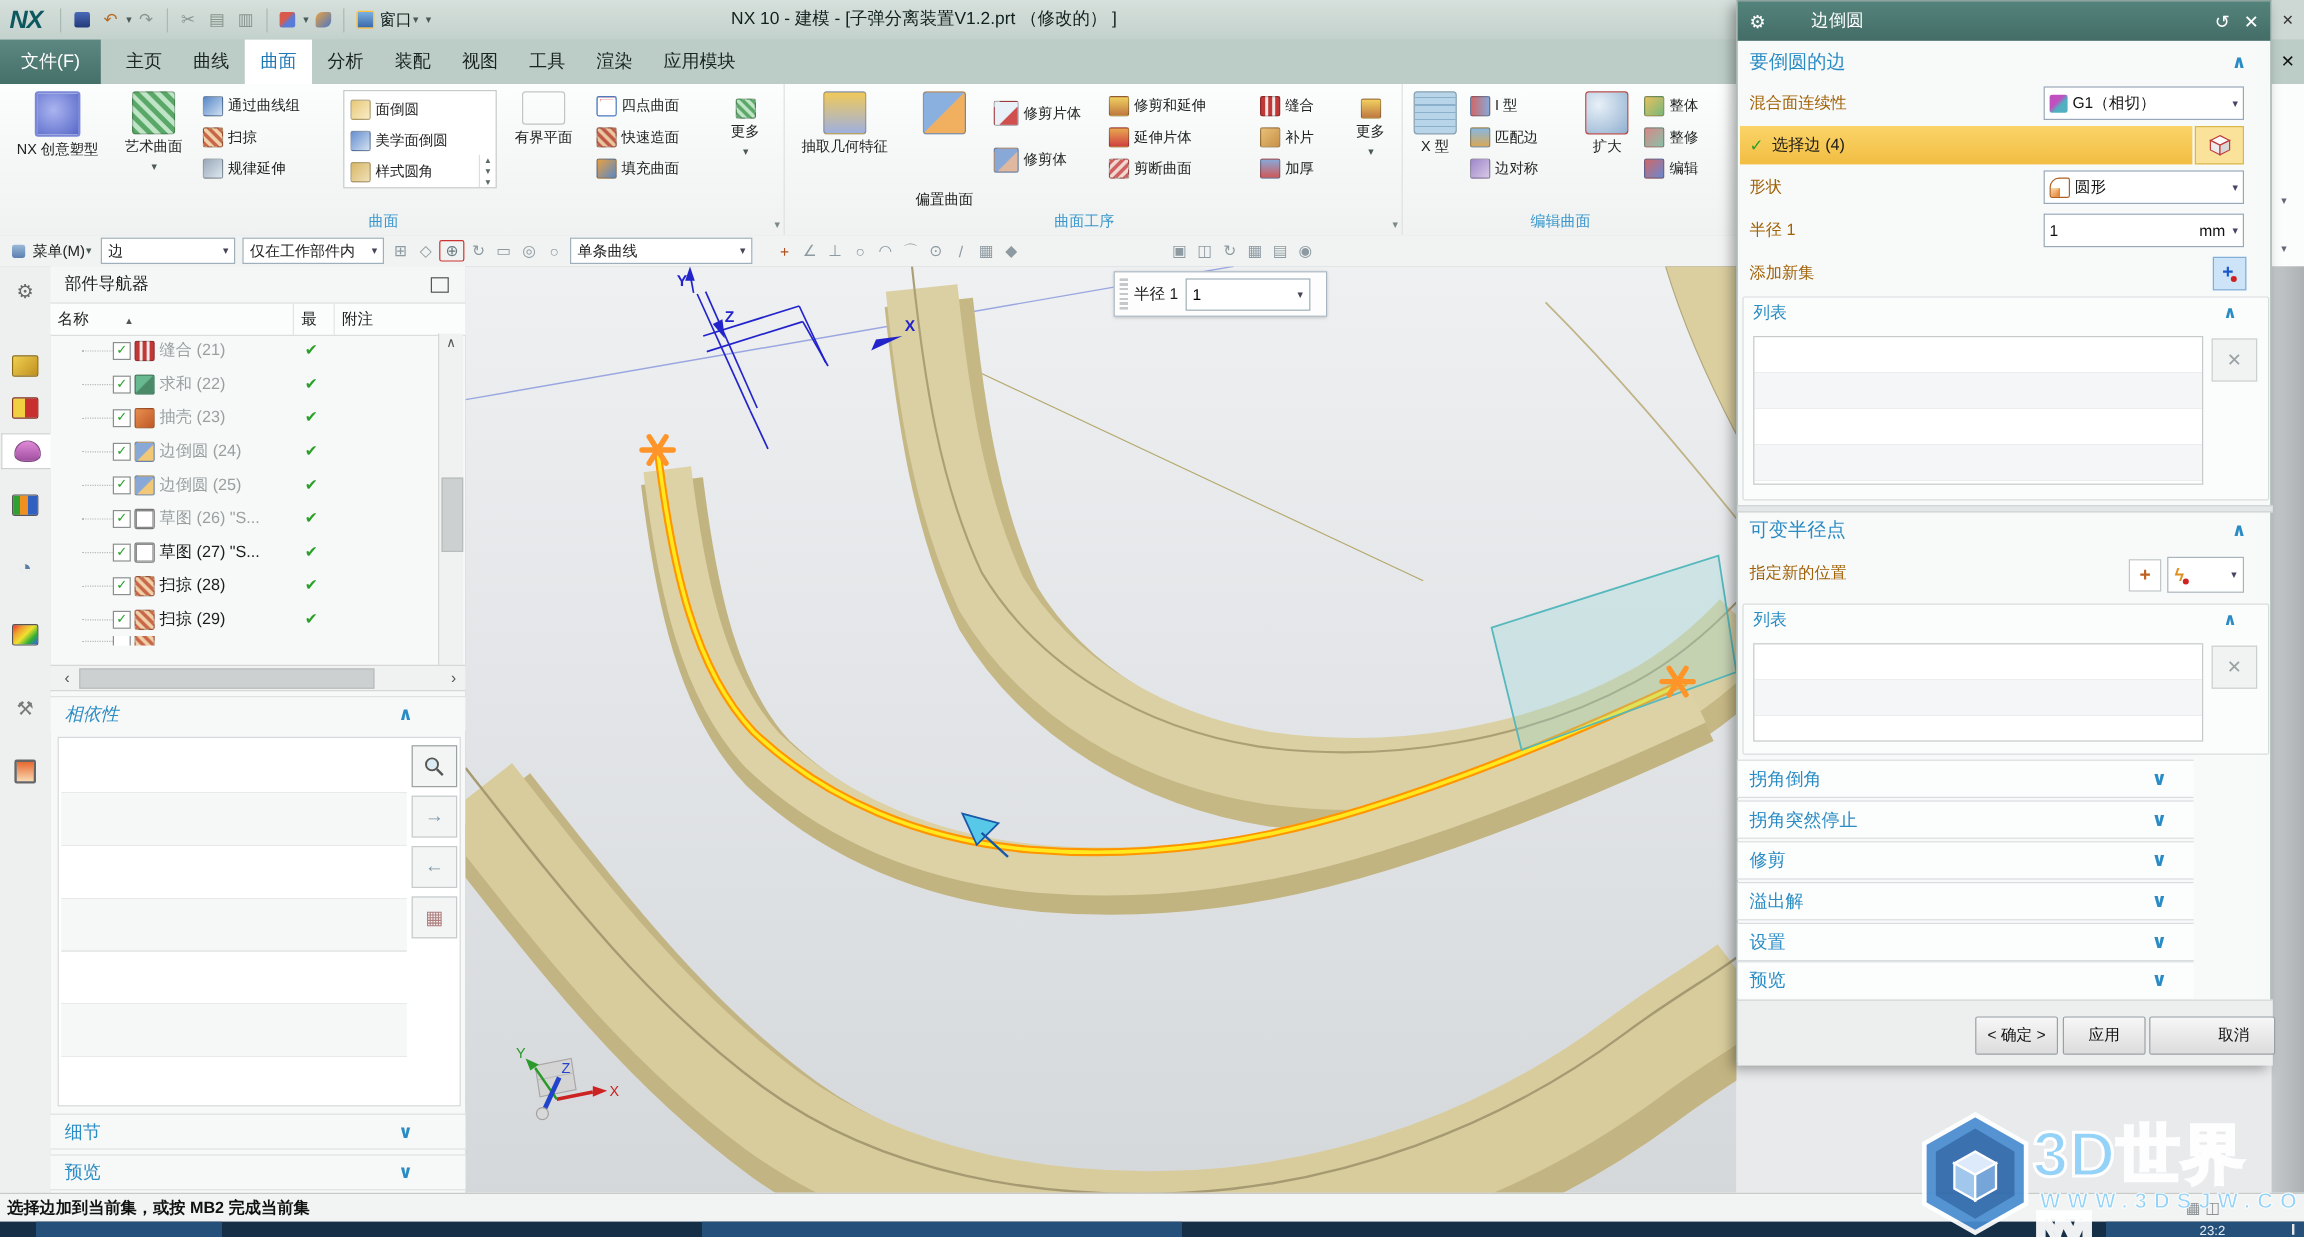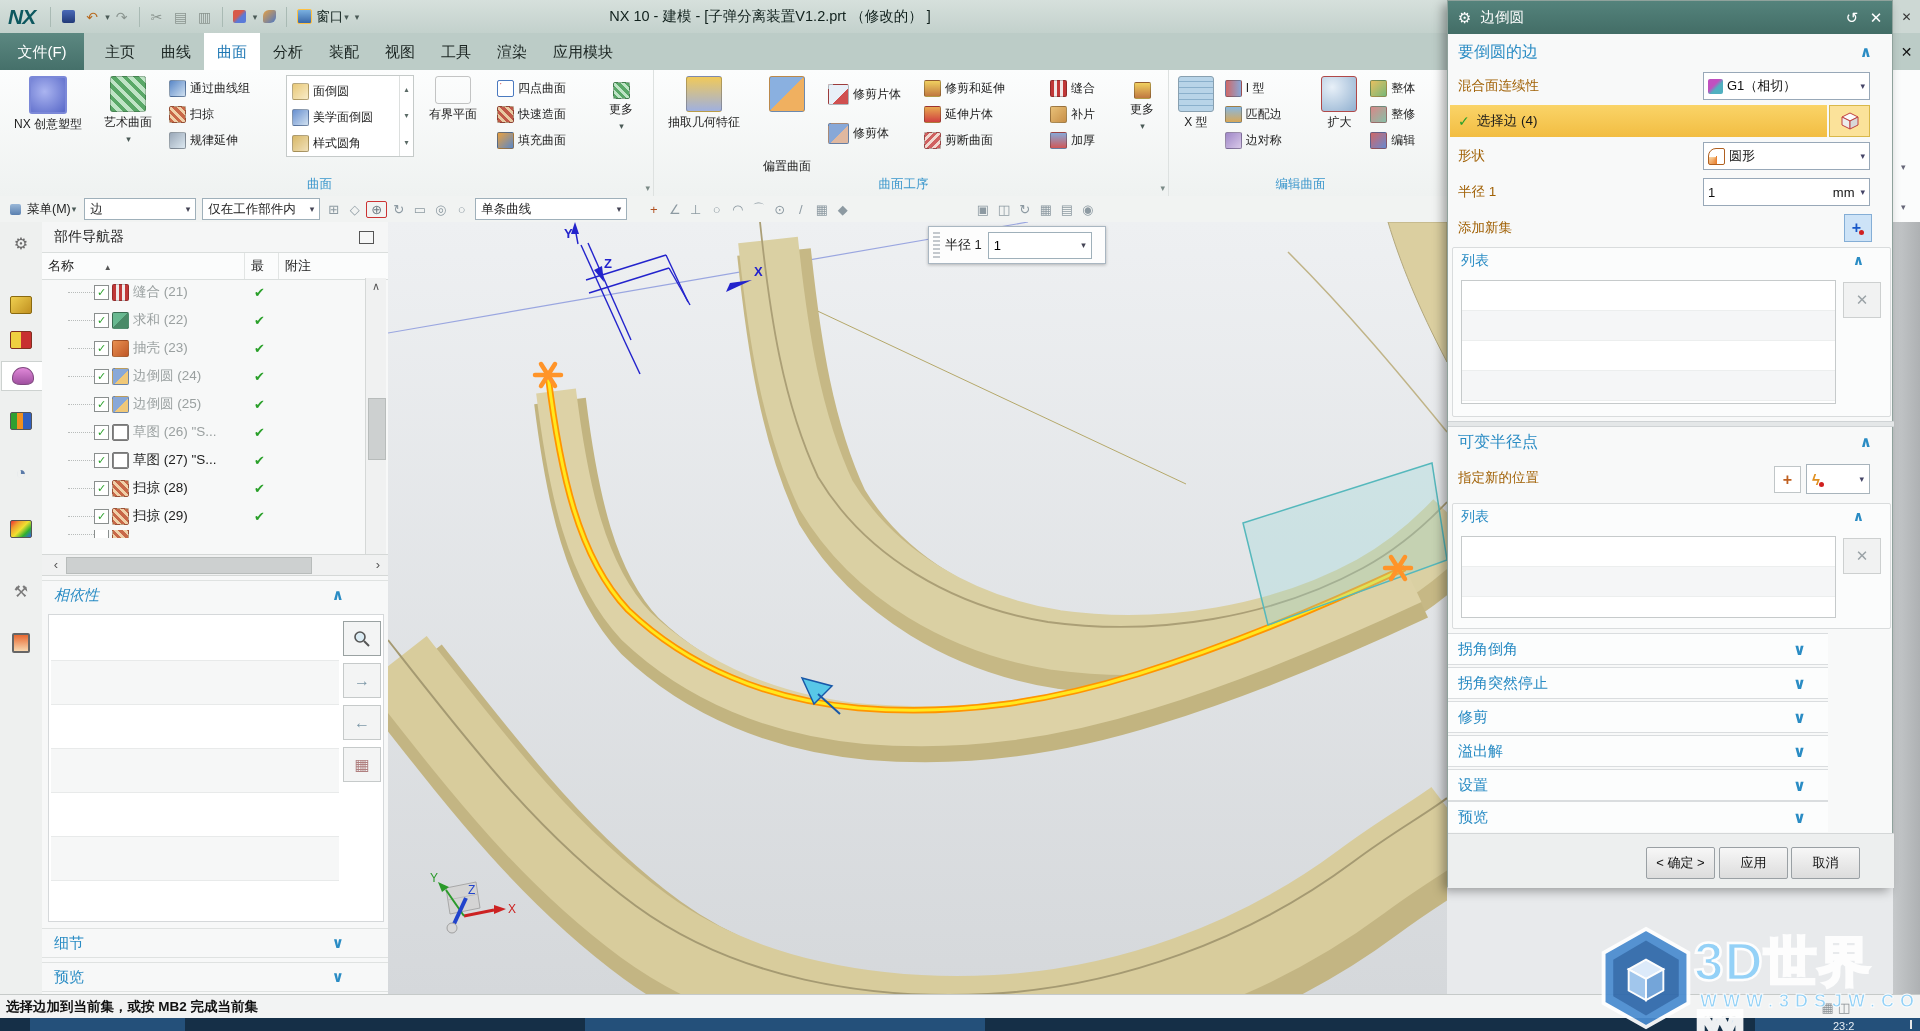--- a/index.html
+++ b/index.html
@@ -36,21 +36,21 @@
   .rb-items{display:flex;align-items:flex-start;padding:3px 4px 0 4px;height:98px;}
   .rb-glabel{position:absolute;bottom:3px;left:0;right:14px;text-align:center;font-size:12.5px;color:#3a96cc;}
   .rb-launch{position:absolute;bottom:3px;right:3px;font-size:9px;color:#7a8a86;}
   .rb-big{display:flex;flex-direction:column;align-items:center;padding-top:3px;gap:4px;
     font-size:12px;color:#222;text-align:center;line-height:13px;}
   .rb-col{display:flex;flex-direction:column;padding-top:2px;}
   .rb-sm{display:flex;align-items:center;gap:4px;height:26px;padding:0 5px;font-size:12px;color:#222;white-space:nowrap;}
   .bi{width:34px;height:34px;border-radius:3px;border:1px solid rgba(0,0,0,.22);flex:none;}
   .mi{width:15px;height:15px;border-radius:2px;border:1px solid rgba(0,0,0,.25);flex:none;}
   .mi-lg{width:19px;height:19px;border-radius:2px;border:1px solid rgba(0,0,0,.25);flex:none;}
-  .rb-gal{border:1px solid #c5cac9;background:#fff;display:flex;margin-top:2px;}
+  .rb-gal{border:1px solid #c5cac9;background:#fff;display:flex;margin-top:2px;align-items:flex-end;}
   .galspin{width:13px;display:flex;flex-direction:column;align-items:center;justify-content:space-around;
     border-left:1px solid #dcdfde;font-size:8px;color:#5a6a66;}
 
   
   #selbar{left:0;top:196px;width:1920px;height:26px;background:#f1f3f2;border-bottom:1px solid #cfd4d2;
     display:flex;align-items:center;font-size:12.5px;color:#222;}
   .combo{background:#fff;border:1px solid #9fb0ba;height:20px;display:flex;align-items:center;
     padding:0 5px;margin:0 3px;}
   .combo .cval{flex:1;}
   .combo .cdrop{font-size:9px;color:#445;margin-left:4px;}
@@ -702,21 +702,21 @@
     <div id="rs-rib">
       <span style="position:absolute;left:8px;top:92px;font-size:9px;">▾</span>
       <span style="position:absolute;left:8px;top:132px;font-size:9px;">▾</span>
     </div>
     <div id="rs-side"></div>
   </div>
 
   <div id="dialog" class="abs">
     <div id="dlg-head">
       <span class="dlg-hico">⚙</span>
-      <span style="flex:1;">边倒圆</span>
+      <span style="flex:1;margin-left:29px;">边倒圆</span>
       <span class="dlg-hbtn">↺</span>
       <span class="dlg-hbtn" style="margin-right:4px;">✕</span>
     </div>
 
     <div class="dsec" style="top:38px;height:26px;">
       <span style="margin-left:10px;font-size:16px;">要倒圆的边</span>
       <span class="chev">∧</span>
     </div>
 
     <div class="drow" style="top:70px;">
@@ -827,21 +827,21 @@
       <span class="chev">∨</span>
     </div>
     <div class="collrow" style="top:800px;border-bottom:none;">
       <span style="margin-left:10px;">预览</span>
       <span class="chev">∨</span>
     </div>
 
     <div id="dlg-foot">
       <div class="dbtn" style="left:198px;">&lt; 确定 &gt;</div>
       <div class="dbtn" style="left:271px;">应用</div>
-      <div class="dbtn" style="left:343px;">取消</div>
+      <div class="dbtn" style="left:343px;padding-left:36px;">取消</div>
     </div>
   </div>
 
   <div id="statusbar" class="abs">
     <span style="margin-left:6px;">选择边加到当前集，或按 MB2 完成当前集</span>
     <span class="trayico" style="margin-left:auto;">▦</span>
     <span class="trayico" style="margin-right:70px;margin-left:4px;">◫</span>
   </div>
 
   <div id="taskbar" class="abs">

